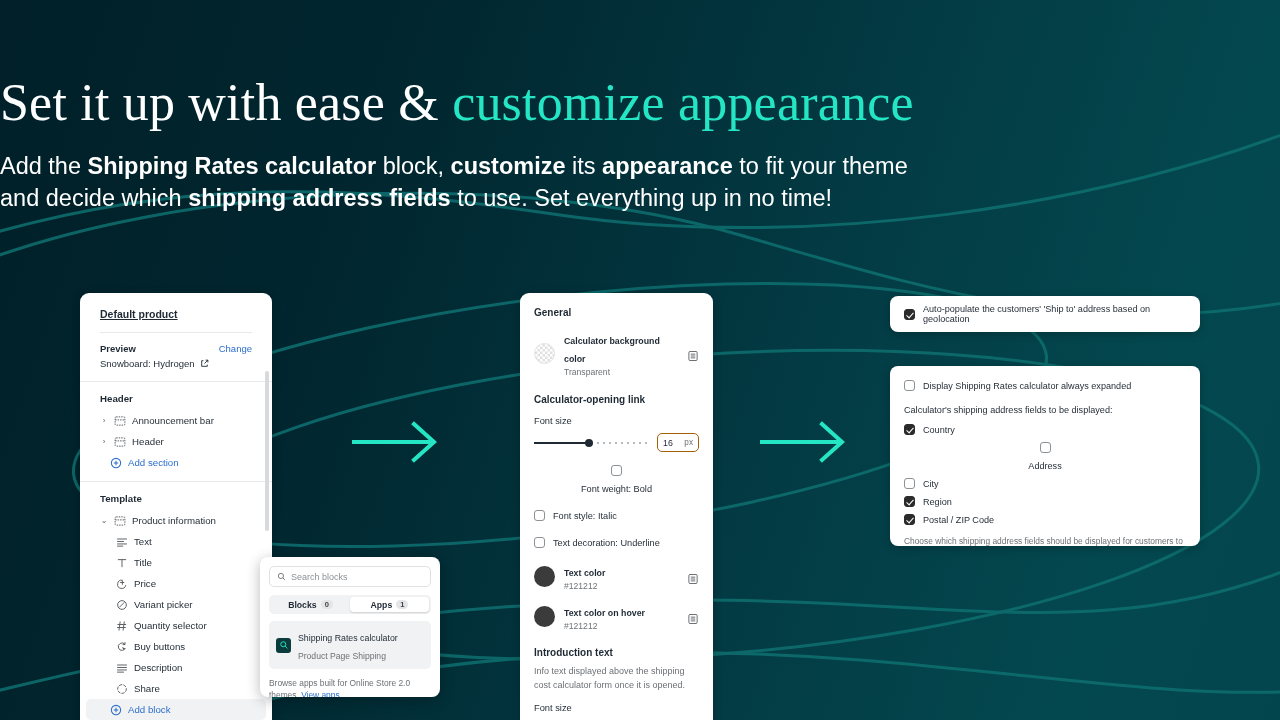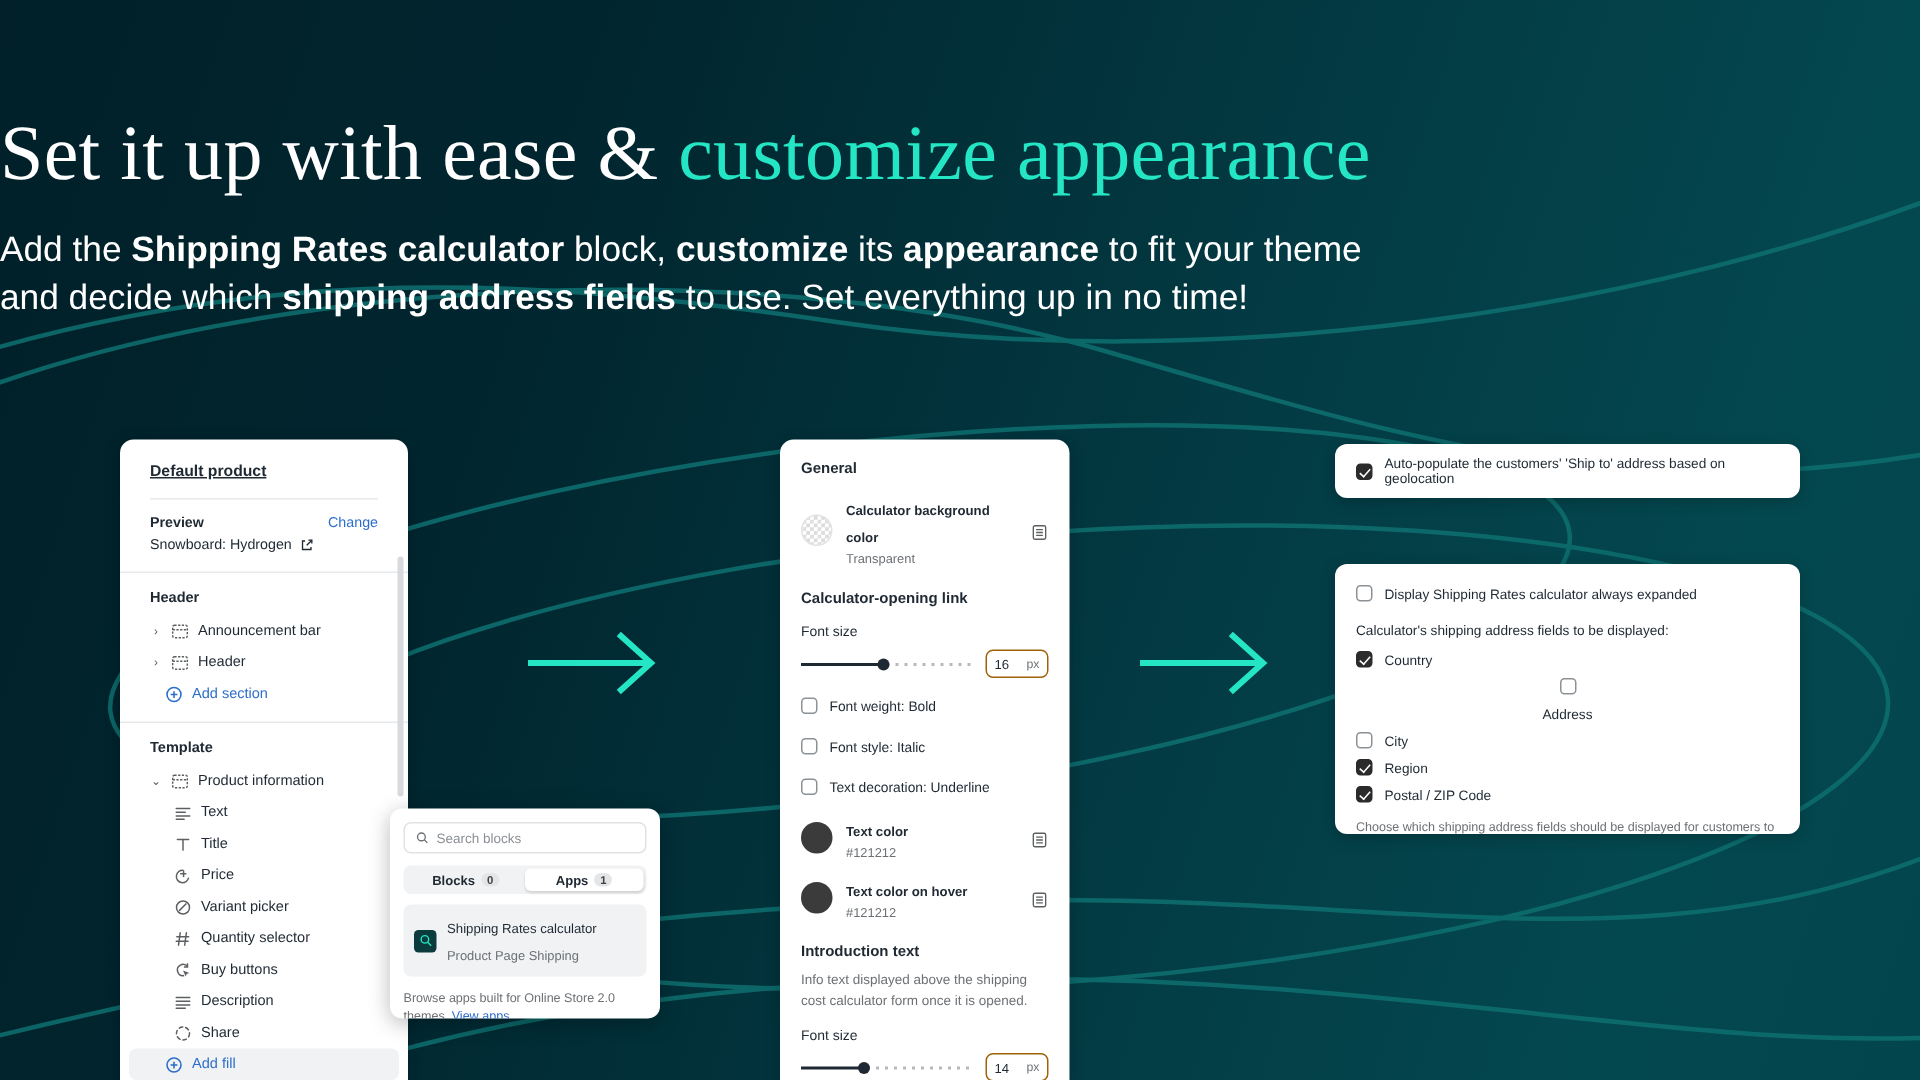--- a/index.html
+++ b/index.html
@@ -73,21 +73,21 @@
   .lp-item.active { background: #f1f2f4; }
   .lp-caret { width: 8px; color: #5c5f62; font-size: 8px; display:inline-block; text-align:center; }
   .ico { width: 12px; height: 12px; flex: none; color: #5c5f62; }
   .ico svg { display: block; }
   #lp-scroll-thumb {
     position: absolute; right: 3px; top: 78px; width: 4px; height: 160px;
     background: #d7d9dc; border-radius: 3px;
   }
 
   
-  #search-popover { left: 260px; top: 539px; width: 180px; height: 140px; border-radius: 8px; box-shadow: 0 3px 14px rgba(0,0,0,.28); }
+  #search-popover { left: 260px; top: 557px; width: 180px; height: 140px; border-radius: 8px; box-shadow: 0 3px 14px rgba(0,0,0,.28); }
   .sp-searchbar {
     margin: 9px 9px 0; height: 21px; border: 1px solid #dfe2e5; border-radius: 5px;
     display: flex; align-items: center; gap: 5px; padding: 0 7px;
     font-size: 9px; color: #8c9196; background: #fff;
   }
   .sp-tabs {
     margin: 8px 9px 0; height: 19px; background: #f1f2f4; border-radius: 5px;
     display: flex; padding: 2px;
   }
   .sp-tab {
@@ -152,21 +152,21 @@
   .slider .knob { position: absolute; top: 2px; width: 8px; height: 8px; border-radius: 50%; background: #1f2933; }
   .numbox {
     width: 42px; height: 19px; border: 1px solid #a16207; border-radius: 5px;
     display: flex; align-items: center; justify-content: space-between;
     padding: 0 5px; font-size: 8.8px; color: #1f2933; flex: none; background: #fff;
   }
   .numbox .unit { color: #6d7175; font-size: 8.2px; }
 
   
   #right-panel-top { left: 890px; top: 296px; width: 310px; height: 36px; border-radius: 8px; display: flex; align-items: center; padding: 0 14px; gap: 8px; }
-  #right-panel-bottom { left: 890px; top: 376px; width: 310px; height: 180px; border-radius: 8px; padding: 12px 14px; }
+  #right-panel-bottom { left: 890px; top: 366px; width: 310px; height: 180px; border-radius: 8px; padding: 12px 14px; }
   .rp-label { font-size: 9.1px; color: #1f2933; }
   .rp-note { font-size: 8.4px; color: #6d7175; line-height: 1.5; margin-top: 10px; }
 
   
   .arrow { position: absolute; z-index: 5; }
 </style>
 </head>
 <body>
 
 <div id="bg-gradient"></div>
@@ -351,21 +351,21 @@
       <span>Share</span>
     </div>
     <div class="lp-item link active indent2">
       <span class="ico">
           <svg viewBox="0 0 16 16" width="12" height="12" fill="none" stroke="#2c6ecb" stroke-width="1.4">
             <circle cx="8" cy="8" r="6.2"></circle>
             <line x1="8" y1="5" x2="8" y2="11"></line>
             <line x1="5" y1="8" x2="11" y2="8"></line>
           </svg>
         </span>
-      <span>Add fill</span>
+      <span>Add block</span>
     </div>
 
   </div>
   <div id="lp-scroll-thumb"></div>
 </div>
 
 <div class="card" id="search-popover">
   <div class="sp-searchbar">
     <span class="ico" style="width:9px;height:9px;">
       <svg viewBox="0 0 16 16" width="9" height="9" fill="none" stroke="#6d7175" stroke-width="1.6">
@@ -428,21 +428,21 @@
       <span class="track-filled" style="width:48%;"></span>
       <span class="track-dots" style="left:48%;"></span>
       <span class="knob" style="left:calc(48% - 4px);"></span>
     </span>
     <span class="numbox">
       <span>16</span>
       <span class="unit">px</span>
     </span>
   </div>
 
-  <div class="cb-row" style="margin-top:13px;">
+  <div class="cb-row" style="margin-top:13px;flex-direction:column;">
     <span class="cb"></span>
     <span class="cb-label">Font weight: Bold</span>
   </div>
   <div class="cb-row" style="margin-top:16px;">
     <span class="cb"></span>
     <span class="cb-label">Font style: Italic</span>
   </div>
   <div class="cb-row" style="margin-top:16px;">
     <span class="cb"></span>
     <span class="cb-label">Text decoration: Underline</span>

